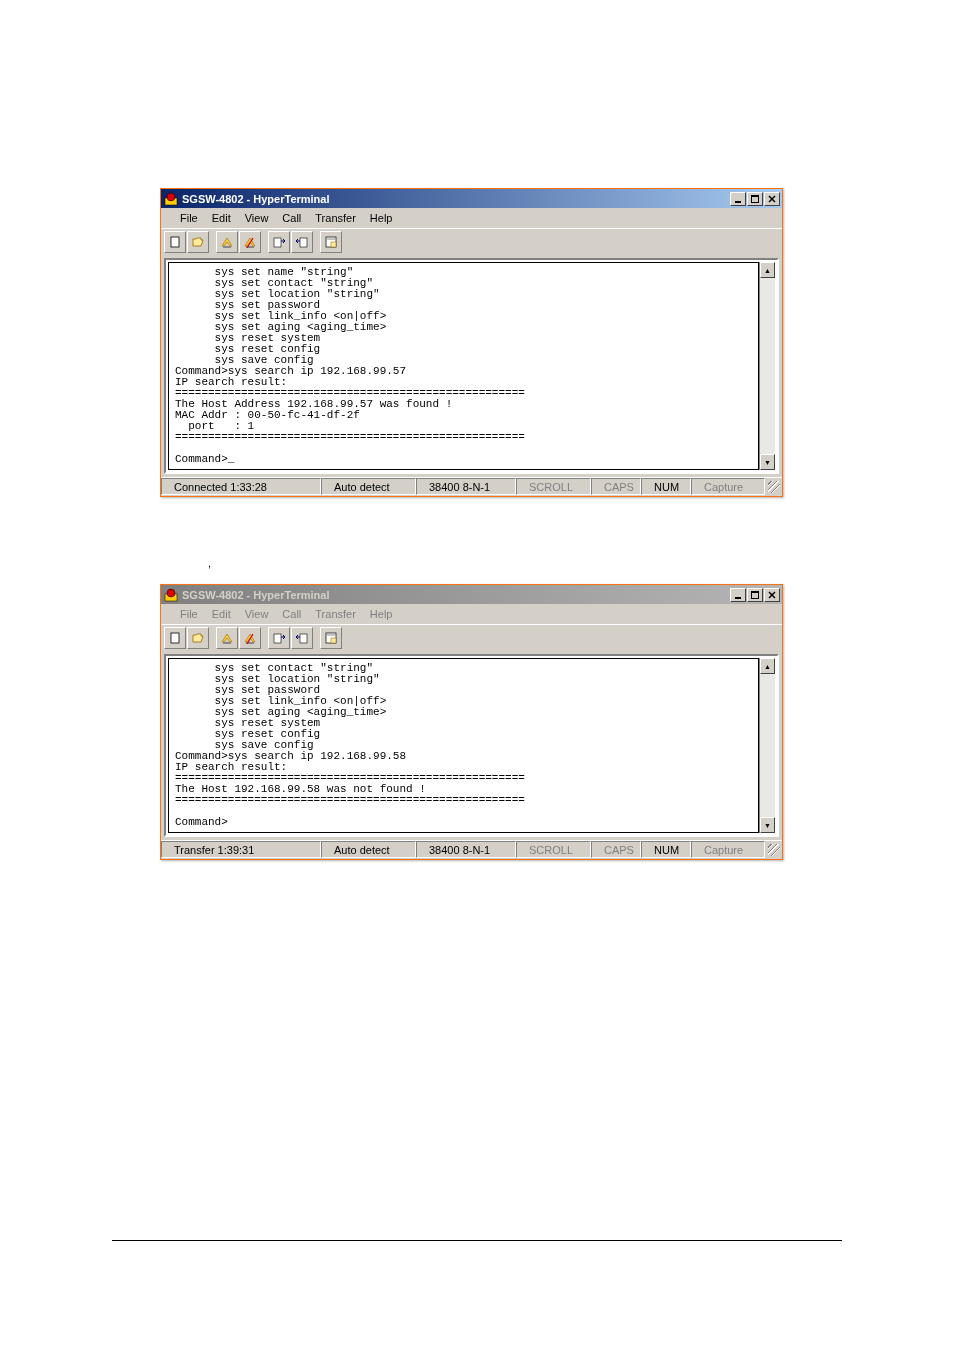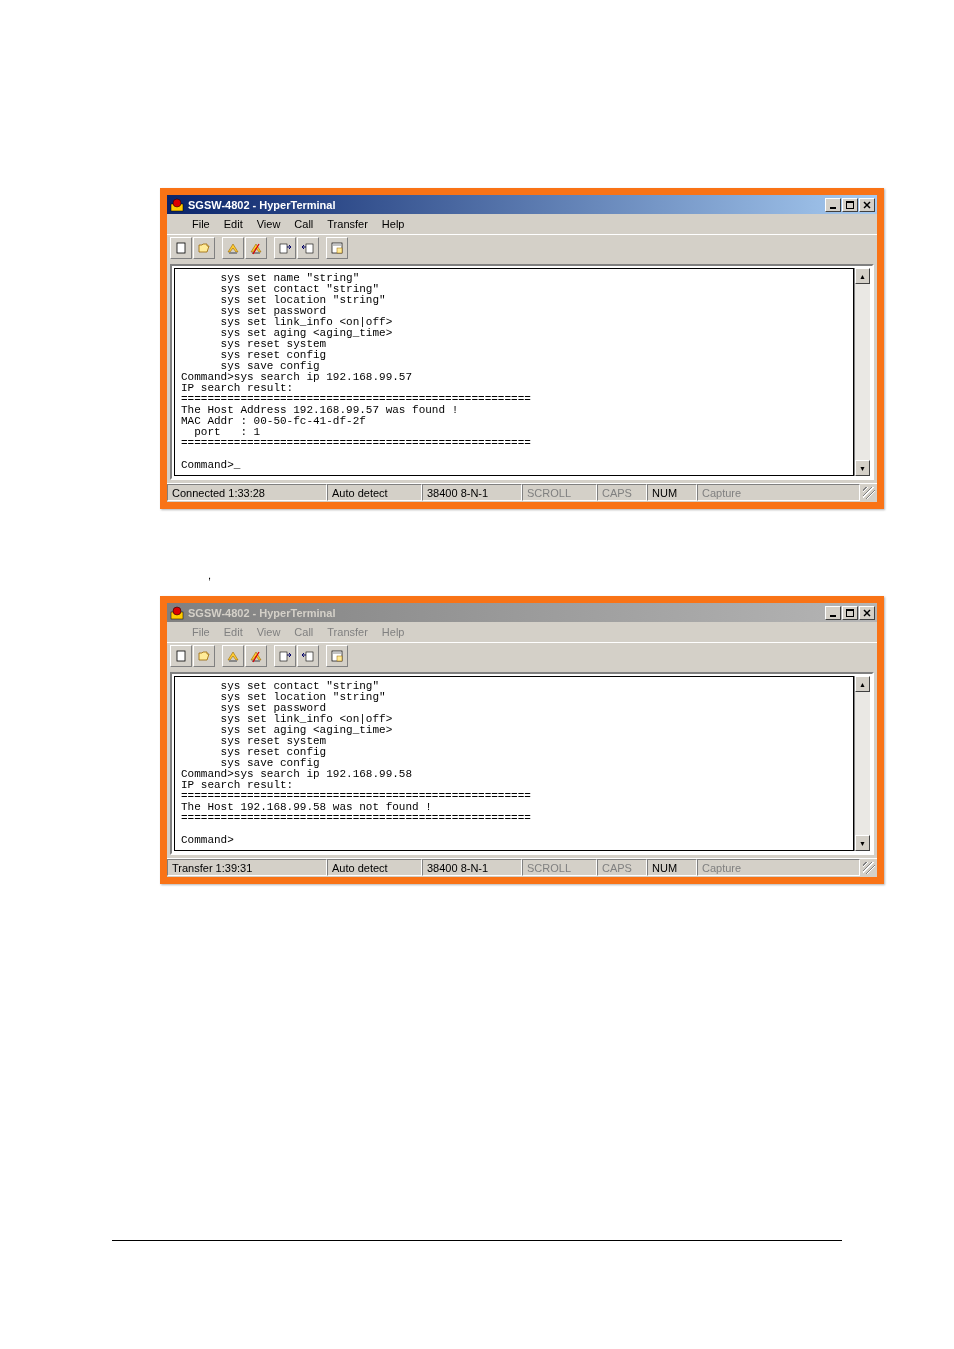--- a/index.html
+++ b/index.html
@@ -8,23 +8,23 @@
       font-family: Tahoma, Arial, sans-serif;
       font-size: 11px;
       width: 954px;
       height: 1349px;
       position: relative;
     }
     .page-wrapper {
       padding: 188px 160px 0 160px;
     }
     .window {
-      border: 7px solid #f97316;
+      border: 1px solid #f97316;
       background: #f9a8d4;
-      width: 724px;
+      width: 623px;
       margin-bottom: 60px;
       box-shadow: 1px 1px 2px rgba(0,0,0,0.3);
     }
     .titlebar {
       display: flex;
       align-items: center;
       height: 19px;
       padding: 0 2px;
     }
     .titlebar.active {
@@ -62,21 +62,21 @@
       align-items: center;
       justify-content: center;
       margin-left: 1px;
       font-family: Marlett, Arial;
       font-size: 8px;
       cursor: pointer;
     }
     .menubar {
       display: flex;
       background: #d4d0c8;
-      padding: 2px 18px;
+      padding: 2px 12px;
       font-size: 11px;
     }
     .menubar.active { color: #000; }
     .menubar.inactive { color: #808080; }
     .menu-item {
       padding: 2px 7px;
       cursor: pointer;
     }
     .toolbar {
       display: flex;
@@ -152,21 +152,21 @@
     .statusbar {
       display: flex;
       background: #d4d0c8;
       border-top: 1px solid #fff;
       font-size: 11px;
       height: 19px;
     }
     .status-cell {
       border: 1px solid;
       border-color: #808080 #fff #fff #808080;
-      padding: 1px 4px;
+      padding: 1px 12px;
       display: flex;
       align-items: center;
       height: 17px;
     }
     .status-dim { color: #808080; }
     .resize-grip {
       width: 17px;
       height: 17px;
       background: #d4d0c8;
       position: relative;

